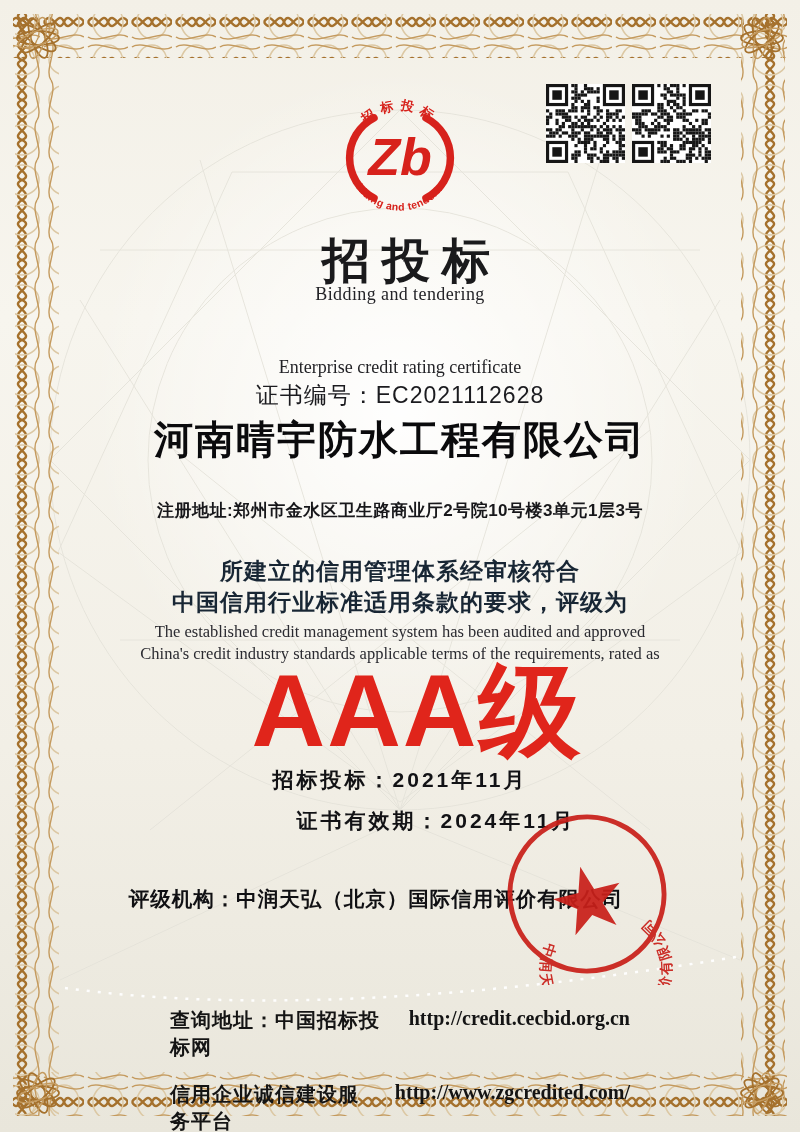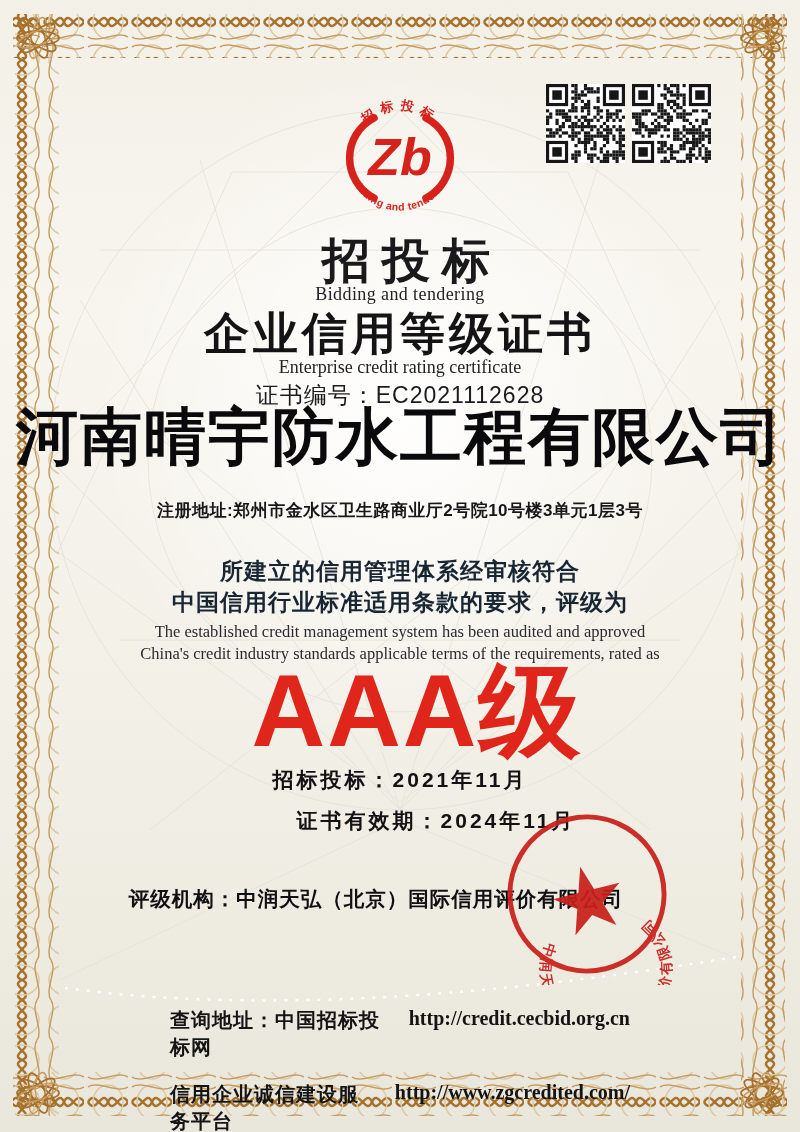--- a/index.html
+++ b/index.html
@@ -11,21 +11,21 @@
       linear-gradient(180deg,#f3f0e7 0%,#f7f5ee 28%,#f2efe6 66%,#e9e6db 100%);
   }
   .abs{position:absolute;left:0;width:800px;text-align:center;}
   svg{display:block;}
   .bg-svg,.border-svg{position:absolute;left:0;top:0;pointer-events:none;}
   .title-cn{top:229px;font-family:"Liberation Serif",serif;font-weight:700;font-size:48px;letter-spacing:12px;padding-left:12px;color:#1a1a1c;}
   .title-en{top:284px;font-family:"Liberation Serif",serif;font-size:18px;color:#232327;letter-spacing:.4px;}
   .subtitle-cn{top:304px;font-family:"Liberation Serif",serif;font-weight:700;font-size:45px;letter-spacing:4px;color:#141416;}
   .subtitle-en{top:357px;font-family:Liberation Serif, serif;font-size:18px;color:#232327;}
   .cert-no{top:380px;font-size:23px;font-weight:500;color:#1b1b1f;letter-spacing:1px;}
-  .company{top:395px;font-size:62px;font-weight:800;letter-spacing:2px;color:#0a0a0c;}
+  .company{top:413px;font-size:39px;font-weight:800;letter-spacing:2px;color:#0a0a0c;}
   .address{top:499px;font-size:17px;font-weight:700;color:#17171a;letter-spacing:.5px;}
   .stmt-cn{font-size:23px;font-weight:600;color:#182634;letter-spacing:1px;}
   .stmt-cn1{top:556px;} .stmt-cn2{top:587px;}
   .stmt-en{font-family:"Liberation Serif",serif;font-size:16.5px;color:#2a2a30;}
   .stmt-en1{top:622px;} .stmt-en2{top:644px;}
   .grade{top:660px;font-size:102px;font-weight:900;color:#e0251b;letter-spacing:2px;line-height:1;padding-left:17px;}
   .cert-date{font-size:21px;font-weight:600;color:#121215;letter-spacing:3px;}
   .date-issue{top:766px;} .date-valid{top:807px;padding-left:36px;}
   .agency{top:885px;font-family:"Liberation Serif",serif;font-weight:700;font-size:20.5px;color:#101013;transform:translateX(-24px);letter-spacing:1px;}
   .qr-row{position:absolute;left:546px;top:84px;display:flex;gap:7px;}
@@ -578,21 +578,20 @@
         <rect x="60.800000000000004" y="3.2" width="16" height="16" fill="#ffffff"></rect>
         <rect x="64" y="6.4" width="9.600000000000001" height="9.600000000000001" fill="#161616"></rect>
         <rect x="0" y="57.6" width="22.400000000000002" height="22.400000000000002" fill="#161616"></rect>
         <rect x="3.2" y="60.800000000000004" width="16" height="16" fill="#ffffff"></rect>
         <rect x="6.4" y="64" width="9.600000000000001" height="9.600000000000001" fill="#161616"></rect>
       </svg>
   </div>
 
   <div class="abs title-cn">招投标</div>
   <div class="abs title-en">Bidding and tendering</div>
-  <div class="abs subtitle-cn">企业信用等级证书</div>
   <div class="abs subtitle-en">Enterprise credit rating certificate</div>
   <div class="abs cert-no">证书编号：EC2021112628</div>
 
   <div class="abs company">河南晴宇防水工程有限公司</div>
   <div class="abs address">注册地址:郑州市金水区卫生路商业厅2号院10号楼3单元1层3号</div>
 
   <div class="abs stmt-cn stmt-cn1">所建立的信用管理体系经审核符合</div>
   <div class="abs stmt-cn stmt-cn2">中国信用行业标准适用条款的要求，评级为</div>
   <div class="abs stmt-en stmt-en2">China's credit industry standards applicable terms of the requirements, rated as</div>
   <div class="abs stmt-en stmt-en1">The established credit management system has been audited and approved</div>

